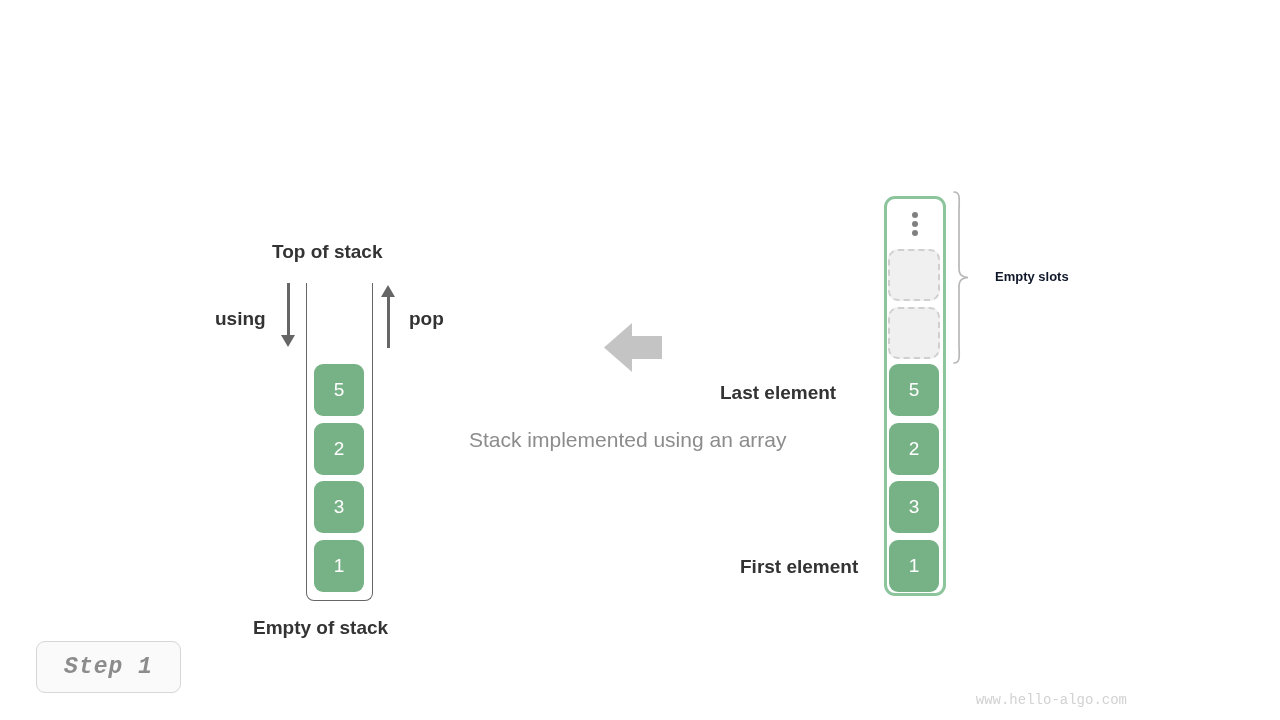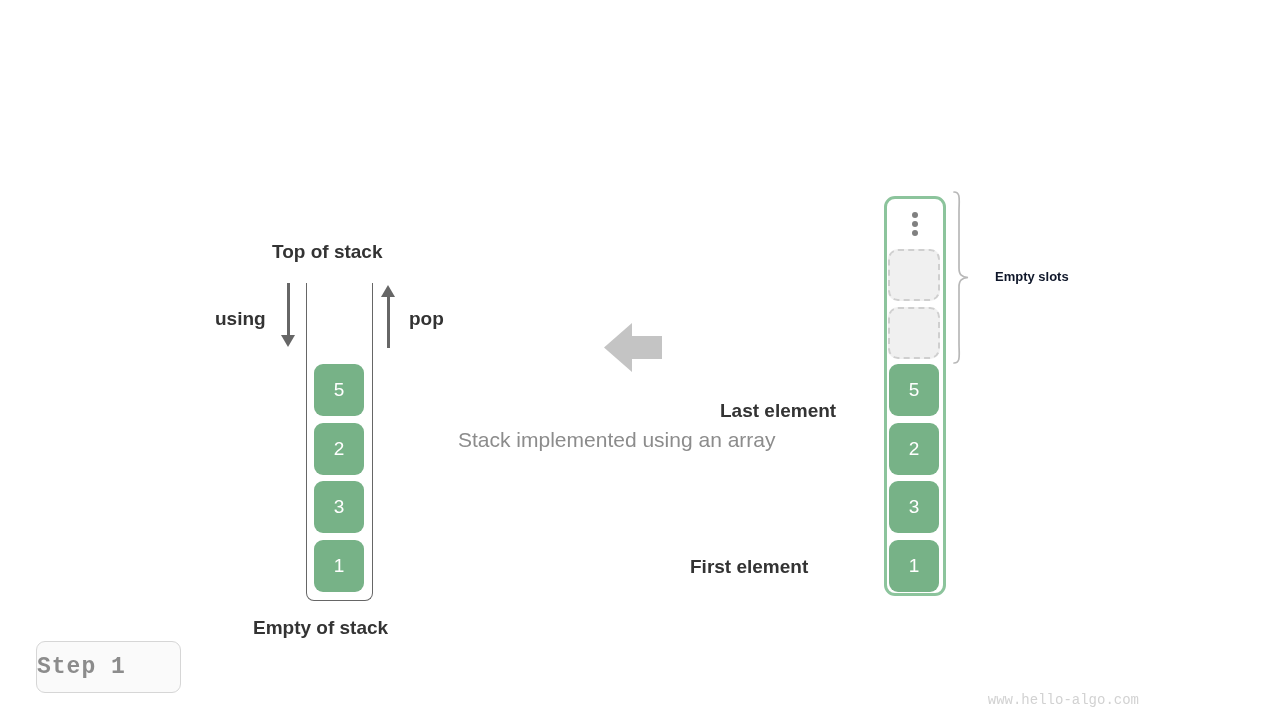--- a/index.html
+++ b/index.html
@@ -138,35 +138,36 @@
     position: absolute;
     left: 36px;
     top: 641px;
     width: 145px;
     height: 52px;
     border: 1px solid #d6d6d6;
     border-radius: 9px;
     background: #fafafa;
     display: flex;
     align-items: center;
-    justify-content: flex-start;
-    box-sizing: border-box;
+    justify-content: center;
+    box-sizing: border-box;
+    font-style: italic;
   }
   #step-badge span {
     font-family: "Liberation Mono", monospace;
     font-size: 23px;
     font-weight: bold;
     color: #8c8c8c;
     letter-spacing: 1px;
   }
 
   
   #watermark {
     position: absolute;
-    right: 28px;
+    right: 40px;
     bottom: 12px;
     font-family: "Liberation Mono", monospace;
     font-size: 14px;
     color: #d2d2d2;
     white-space: nowrap;
   }
 </style>
 </head>
 <body>
 
@@ -195,21 +196,21 @@
     <div class="cell" style="left:314px; top:481px;">3</div>
     <div class="cell" style="left:314px; top:540px;">1</div>
 
     <div class="lbl-bold" style="left:253px; top:617px;">Empty of stack</div>
   </div>
 
   <svg id="center-arrow" width="60" height="55" viewBox="0 0 60 55">
     <polygon points="0,27.5 28,3 28,16 58,16 58,39 28,39 28,52" fill="#c4c4c4"></polygon>
   </svg>
 
-  <div class="lbl-gray" style="left:458px; top:428px;">Stack implemented using an array</div>
+  <div class="lbl-gray" style="left:469px; top:428px;">Stack implemented using an array</div>
 
   <div id="array-group">
 
     <div class="array-frame" style="left:884px; top:196px; width:62px; height:400px;"></div>
 
     <div>
       <div class="dot" style="left:912px; top:212px;"></div>
       <div class="dot" style="left:912px; top:221px;"></div>
       <div class="dot" style="left:912px; top:230px;"></div>
     </div>
@@ -222,23 +223,23 @@
     <div class="cell" style="left:889px; top:481px;">3</div>
     <div class="cell" style="left:889px; top:540px;">1</div>
 
     <svg id="brace" width="30" height="175" viewBox="0 0 30 175">
       <path d="M4,2 C11,2 9,10 9,22 L9,78 C9,85 12,87 18,87.5
                C12,88 9,90 9,97 L9,153 C9,165 11,173 4,173" fill="none" stroke="#b8b8b8" stroke-width="1.7" stroke-linecap="round"></path>
     </svg>
 
     <div class="lbl-gray-bold" style="left:995px; top:269px;">Empty slots</div>
 
-    <div class="lbl-bold" style="left:720px; top:382px;margin-top:18px;">Last element</div>
-
-    <div class="lbl-bold" style="left:690px; top:556px;">First element</div>
+    <div class="lbl-bold" style="left:720px; top:382px;">Last element</div>
+
+    <div class="lbl-bold" style="left:740px; top:556px;">First element</div>
   </div>
 
   <div id="step-badge">
     <span>Step 1</span>
   </div>
 
   <div id="watermark">www.hello-algo.com</div>
 
 </div>
 

